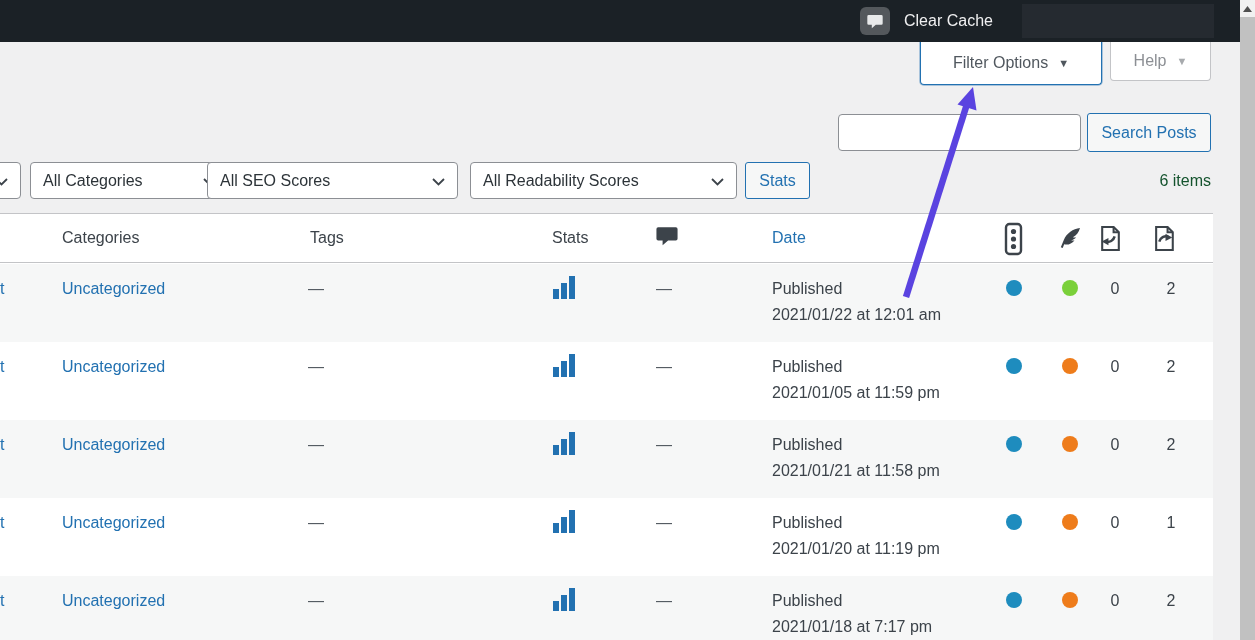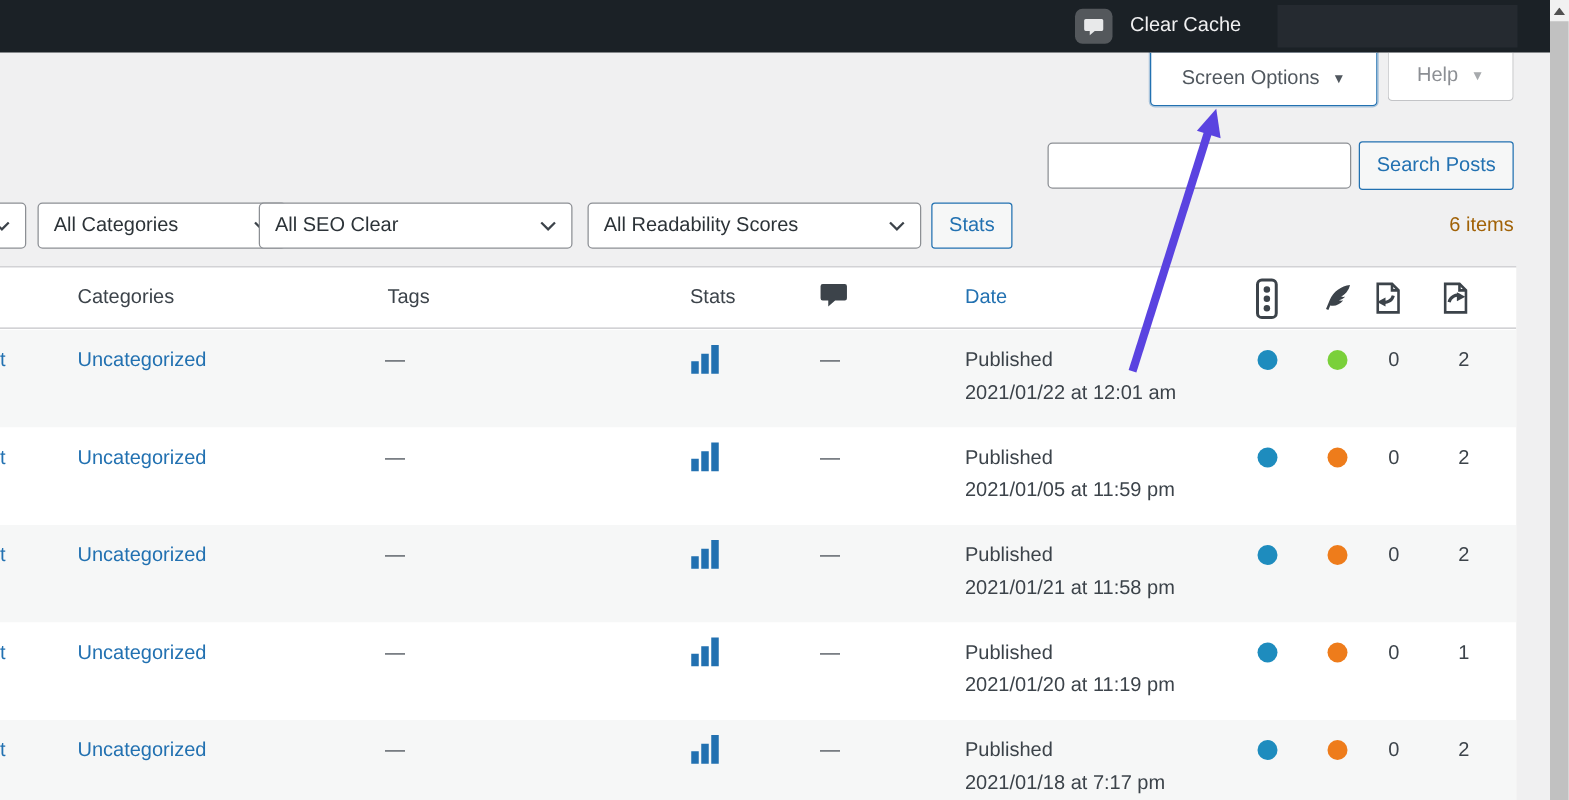--- a/index.html
+++ b/index.html
@@ -33,21 +33,21 @@
   .search-btn { left:1087px; top:113px; width:124px; height:39px; }
 
   
   .wp-select { top:162px; height:37px; background:#fff; border:1px solid #8c8f94; border-radius:4px; display:flex; align-items:center; justify-content:space-between; padding:0 12px; font-size:16px; color:#2c3338; cursor:pointer; }
   .sel-cut   { left:-42px; width:63px; justify-content:flex-end; }
   .sel-cat   { left:30px;  width:199px; }
   .sel-seo   { left:207px; width:251px; }
   .sel-read  { left:470px; width:267px; }
   .filter-btn { left:745px; top:162px; width:65px; height:37px; }
   .chev { flex:0 0 auto; margin-left:14px; }
-  .items-count { left:1056px; top:172px; width:155px; text-align:right; font-size:16px; color:#a16207; }
+  .items-count { left:1056px; top:172px; width:155px; text-align:right; font-size:16px; color:#14532d; }
 
   
   .table-wrap { left:0; top:213px; width:1213px; height:427px; background:#fff; border-top:1px solid #c3c4c7; overflow:hidden; }
   .thead { position:absolute; left:0; top:0; width:1213px; height:49px; background:#fff; border-bottom:1px solid #c3c4c7; }
   .th { position:absolute; top:15px; font-size:16px; color:#3c434a; }
   .th-date { color:#2271b1; cursor:pointer; }
   .icon-dark { color:#3c434a; }
   .rows { position:absolute; left:0; top:50px; width:1213px; }
   .row { position:relative; width:1213px; height:78px; background:#fff; }
   .row:nth-child(odd) { background:#f6f7f7; }
@@ -76,21 +76,21 @@
     <span class="cc-badge">
       <svg width="16" height="15" viewBox="0 0 20 18">
           <path fill="#e8e9ea" d="M2 1h16a1.6 1.6 0 0 1 1.6 1.6v8.8A1.6 1.6 0 0 1 18 13h-7l-5 4.4V13H2A1.6 1.6 0 0 1 .4 11.4V2.6A1.6 1.6 0 0 1 2 1z"></path>
         </svg>
     </span>
     <span class="cc-label">Clear Cache</span>
   </div>
 </div>
 
 <div class="abs screen-tab tab-screen-options">
-  <span>Screen Options</span>
+  <span>Filter Options</span>
   <span class="caret">▼</span>
 </div>
 <div class="abs screen-tab tab-help">
   <span>Help</span>
   <span class="caret">▼</span>
 </div>
 
 <input class="abs search-input" type="text" value="" style="">
 <button class="abs btn-secondary search-btn">Search Posts</button>
 
@@ -103,21 +103,21 @@
 </div>
 <div class="abs wp-select sel-cat">
   <span>All Categories</span>
   <span class="chev">
     <svg width="13" height="8" viewBox="0 0 13 8">
         <polyline points="1,1 6.5,6.5 12,1" fill="none" stroke="#3c434a" stroke-width="1.8"></polyline>
       </svg>
   </span>
 </div>
 <div class="abs wp-select sel-seo">
-  <span>All SEO Clear</span>
+  <span>All SEO Scores</span>
   <span class="chev">
     <svg width="13" height="8" viewBox="0 0 13 8">
         <polyline points="1,1 6.5,6.5 12,1" fill="none" stroke="#3c434a" stroke-width="1.8"></polyline>
       </svg>
   </span>
 </div>
 <div class="abs wp-select sel-read">
   <span>All Readability Scores</span>
   <span class="chev">
     <svg width="13" height="8" viewBox="0 0 13 8">

